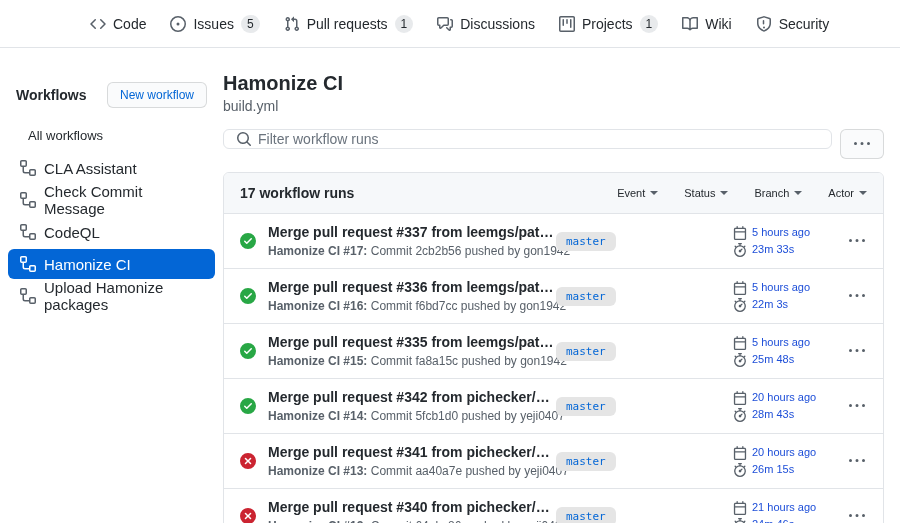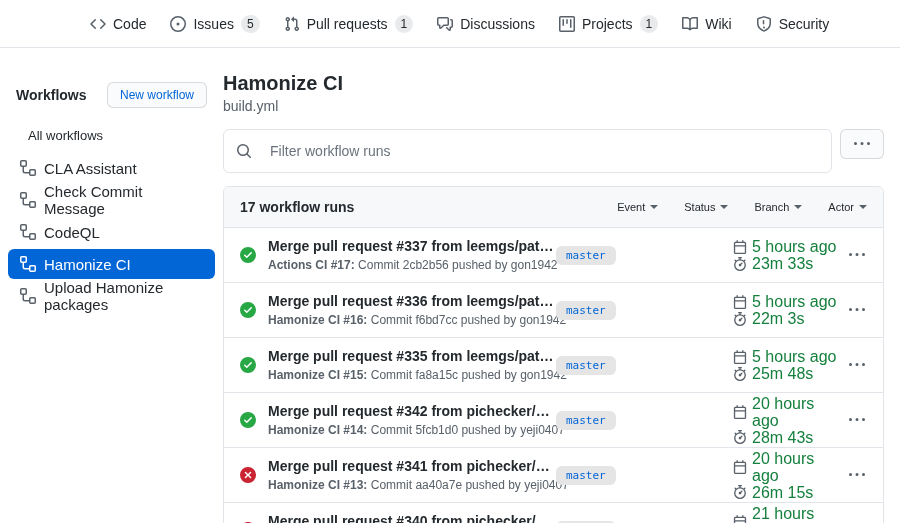--- a/index.html
+++ b/index.html
@@ -58,21 +58,21 @@
   .workflow-item.selected { background: #0366d6; color: #fff; }
   .workflow-item.selected svg { fill: #fff; }
 
   
   .main { flex: 1; padding: 22px 16px 0 0; min-width: 0; }
   .page-title { font-size: 20px; font-weight: 600; line-height: 26px; margin: 0; }
   .page-subtitle { font-size: 14px; color: #586069; margin-top: 2px; }
 
   .filter-row { display: flex; gap: 8px; margin-top: 15px; }
   .filter-input-wrap {
-    flex: 1; height: 44px; display: flex; align-items: center; gap: 16px;
+    flex: 1; height: 20px; display: flex; align-items: center; gap: 4px;
     border: 1px solid #e1e4e8; border-radius: 6px; padding: 0 12px; background: #fff;
   }
   .filter-input-wrap svg { fill: #586069; flex-shrink: 0; }
   .filter-input-wrap input {
     border: none; outline: none; flex: 1; font-family: inherit;
     font-size: 14px; color: #24292e; background: transparent;
   }
   .filter-input-wrap input::placeholder { color: #6a737d; }
   .box-dots-btn {
     width: 44px; height: 30px; display: flex; align-items: center; justify-content: center;
@@ -111,21 +111,21 @@
   .run-sub { font-size: 12px; color: #586069; line-height: 17px; margin-top: 1px; white-space: nowrap; }
   .run-sub .wf-name { font-weight: 600; }
 
   .run-branch { width: 177px; flex-shrink: 0; }
   .branch-badge {
     display: inline-block; background: #e5e5e5; color: #0366d6;
     font-family: "DejaVu Sans Mono", "Liberation Mono", monospace;
     font-size: 11px; line-height: 17px; padding: 1px 10px; border-radius: 6px; cursor: pointer;
   }
 
-  .run-meta { width: 112px; flex-shrink: 0; font-size: 16px; color: #15803d; }
+  .run-meta { width: 112px; flex-shrink: 0; font-size: 11px; color: #1d4ed8; }
   .meta-line { display: flex; align-items: center; gap: 5px; line-height: 17px; }
   .meta-line svg { fill: #586069; flex-shrink: 0; }
 
   .run-kebab { width: 18px; margin-left: 4px; flex-shrink: 0; cursor: pointer; }
   .run-kebab svg { fill: #586069; }
 </style>
 </head>
 <body>
 
 <nav class="top-nav">
@@ -251,21 +251,21 @@
       <div id="runs-list">
   <div class="run-row">
     <span class="run-status success">
       <svg class="icon-success" width="16" height="16" viewBox="0 0 16 16">
                 <path d="M8 16A8 8 0 1 1 8 0a8 8 0 0 1 0 16Zm3.78-9.72a.751.751 0 0 0-.018-1.042.751.751 0 0 0-1.042-.018L6.75 9.19 5.28 7.72a.751.751 0 0 0-1.042.018.751.751 0 0 0-.018 1.042l2 2a.75.75 0 0 0 1.06 0Z"></path>
               </svg>
 
     </span>
     <div class="run-text">
       <div class="run-title">Merge pull request #337 from leemgs/patch-8</div>
-      <div class="run-sub"><span class="wf-name">Actions CI #17:</span> <span>Commit 2cb2b56 pushed by gon1942</span></div>
+      <div class="run-sub"><span class="wf-name">Hamonize CI #17:</span> <span>Commit 2cb2b56 pushed by gon1942</span></div>
     </div>
     <div class="run-branch">
       <span class="branch-badge">master</span>
     </div>
     <div class="run-meta">
       <div class="meta-line">
         <svg width="14" height="14" viewBox="0 0 16 16">
                   <path d="M4.75 0a.75.75 0 0 1 .75.75V2h5V.75a.75.75 0 0 1 1.5 0V2h1.25c.966 0 1.75.784 1.75 1.75v10.5A1.75 1.75 0 0 1 13.25 16H2.75A1.75 1.75 0 0 1 1 14.25V3.75C1 2.784 1.784 2 2.75 2H4V.75A.75.75 0 0 1 4.75 0ZM2.5 7.5v6.75c0 .138.112.25.25.25h10.5a.25.25 0 0 0 .25-.25V7.5Zm10.75-4H2.75a.25.25 0 0 0-.25.25V6h11V3.75a.25.25 0 0 0-.25-.25Z"></path>
                 </svg>
         <span>5 hours ago</span>

